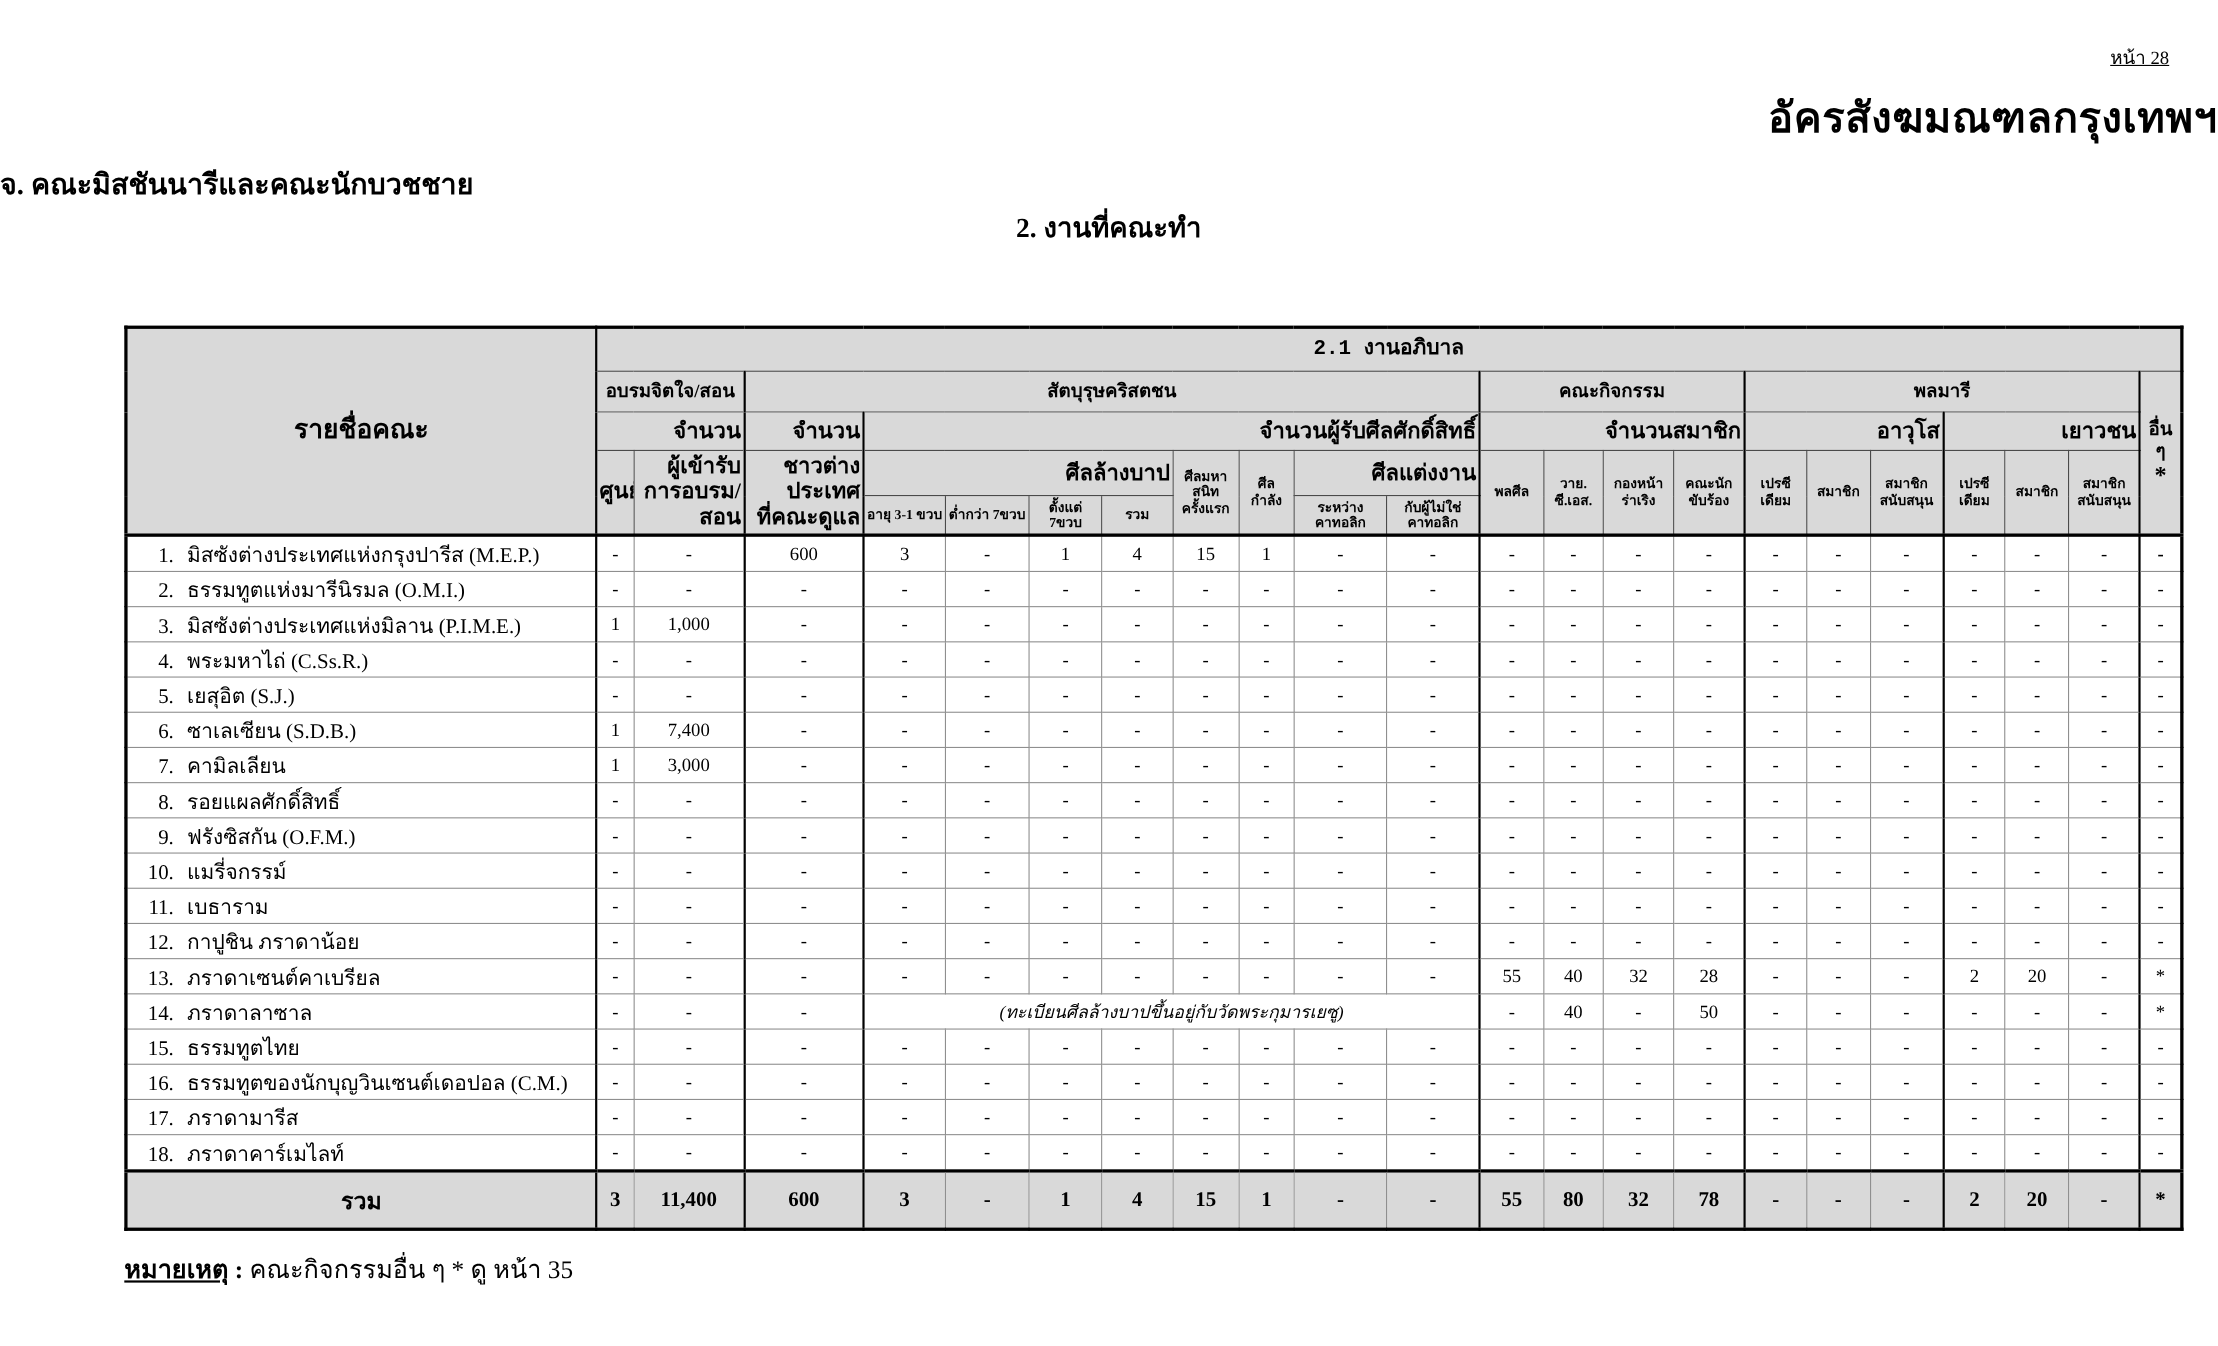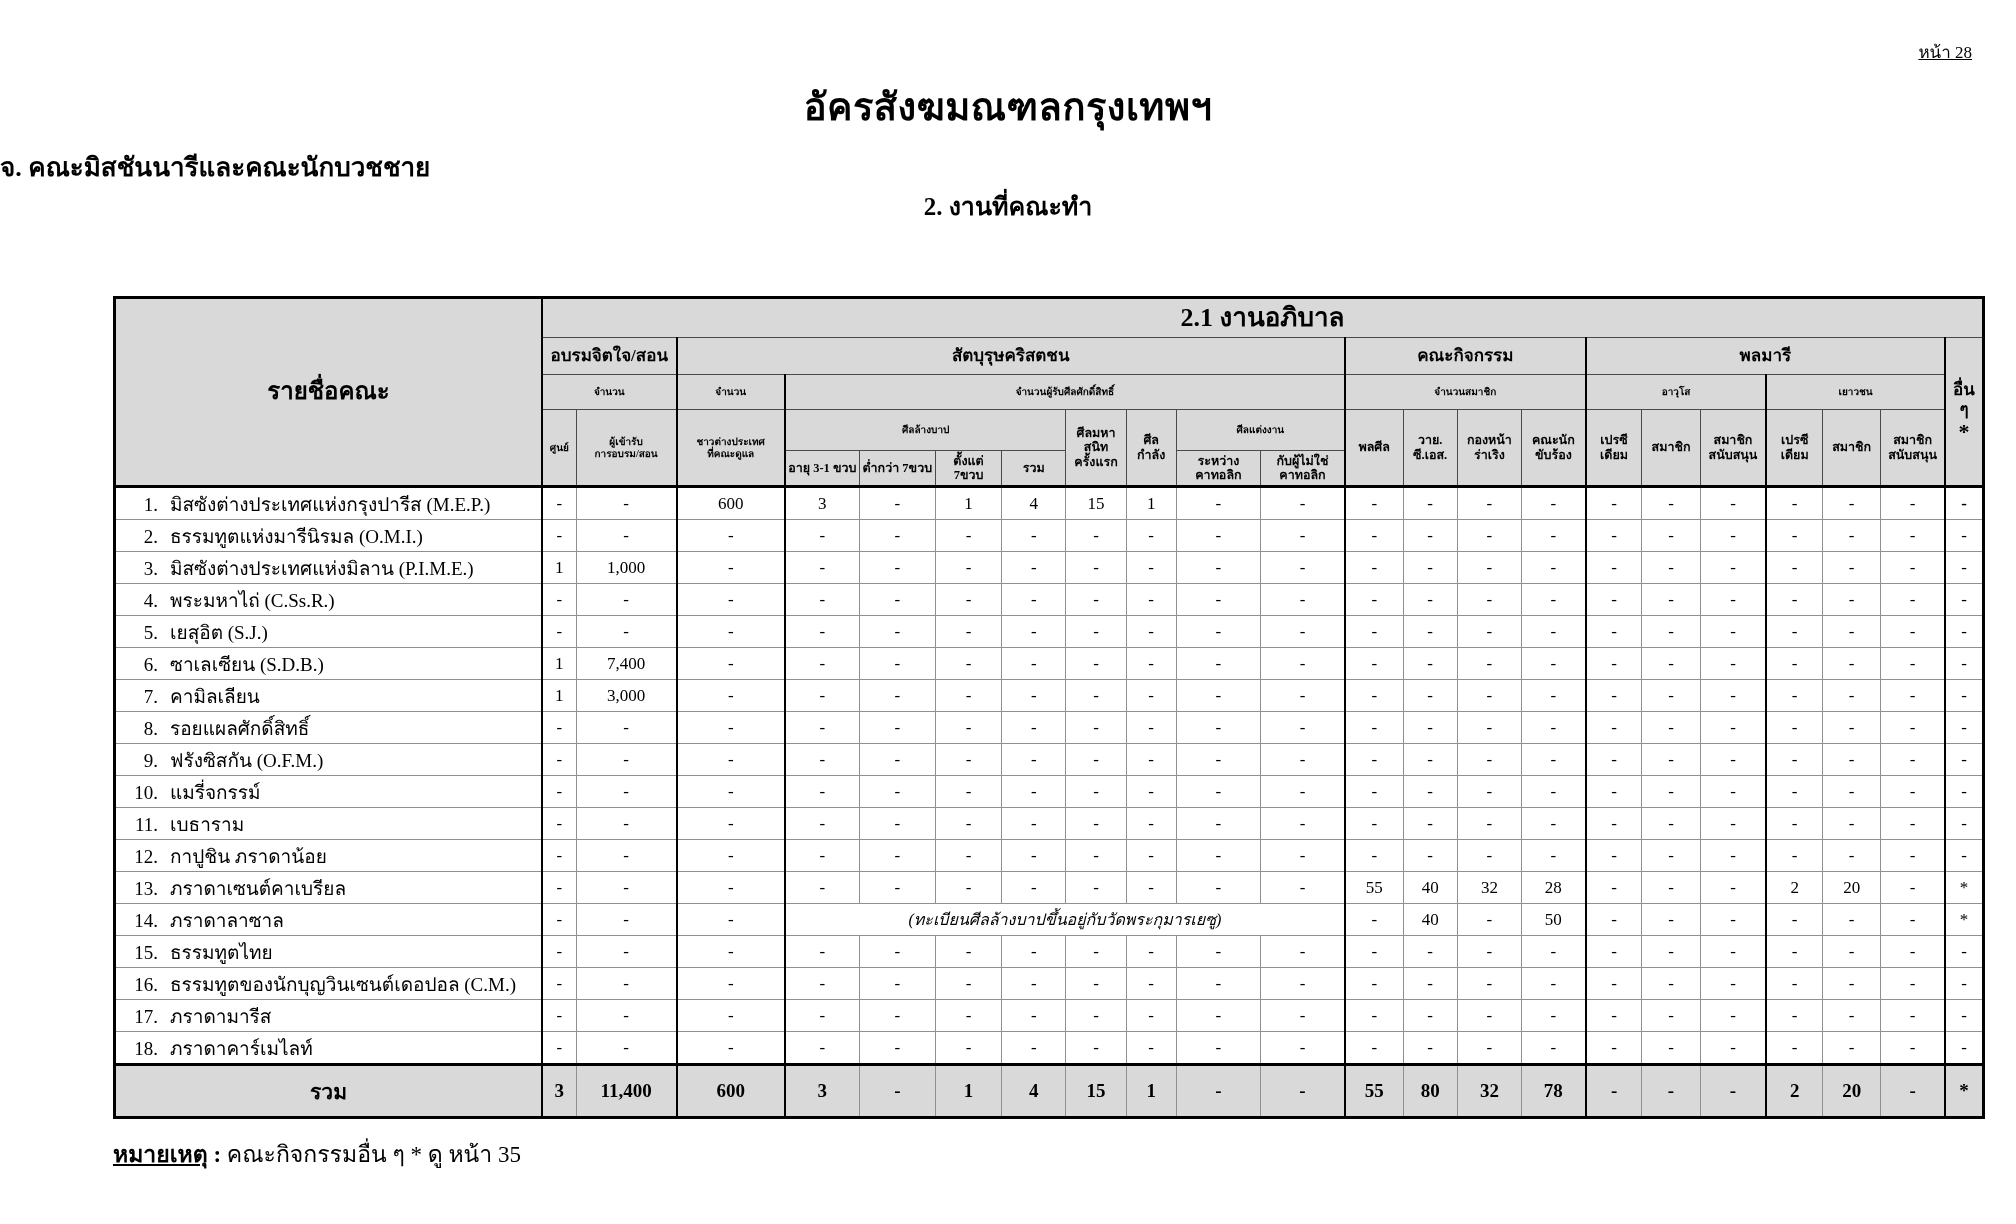--- a/index.html
+++ b/index.html
@@ -5,21 +5,21 @@
   html,body{margin:0;padding:0;}
   body{
     width:2016px;height:1224px;position:relative;background:#ffffff;
     font-family:"Liberation Serif","DejaVu Serif",serif;color:#000;
   }
   .page-number{
     position:absolute;top:38px;right:44px;font-size:17px;
     text-decoration:underline;
   }
   .title{
-    position:absolute;top:76px;left:0;width:100%;text-align:center;
+    position:absolute;top:76px;left:0;width:100%;text-align:right;
     font-size:38px;font-weight:bold;letter-spacing:.5px;
   }
   .sub1{position:absolute;top:146px;left:0;width:100%;text-align:left;font-size:26px;font-weight:bold;}
   .sub2{position:absolute;top:186px;left:0;width:100%;text-align:center;font-size:25px;font-weight:bold;}
 
   .table-wrap{position:absolute;left:113px;top:296px;}
   table{border-collapse:collapse;table-layout:fixed;width:1872px;border:3px solid #000;}
   th,td{
     border:1px solid #8f8f8f;padding:0 2px;text-align:center;vertical-align:middle;
     overflow:hidden;
@@ -27,23 +27,23 @@
   thead th{
     background:#d9d9d9;border:1px solid #4a4a4a;font-weight:bold;
     white-space:pre-line;line-height:1.15;
   }
   thead tr.r-a th{height:38px;}
   thead tr.r-b th{height:36px;}
   thead tr.r-c th{height:34px;}
   thead tr.r-d th{height:40px;}
   thead tr.r-e th{height:34px;}
   .h-xl{font-size:24px;}
-  .h-lg{font-size:26px;}
+  .h-lg{font-size:19px;font-family:Liberation Mono, monospace;}
   .h-md{font-size:17px;}
-  .h-sm{font-size:10px;}
+  .h-sm{font-size:20px;text-align:right;}
   .h-xs{font-size:12.5px;}
   .star{display:block;font-size:22px;line-height:1;margin-top:2px;}
   .bl{border-left:2.5px solid #000 !important;}
   thead{border-bottom:3px solid #000;}
   tbody td{height:31px;font-size:17px;background:#fff;}
   td.name-cell{text-align:left;font-size:19px;}
   td.name-cell .no{display:inline-block;width:40px;text-align:right;}
   td.name-cell .nm{margin-left:12px;}
   td.it{font-style:italic;font-size:16px;}
   td.bd{font-weight:bold;}

